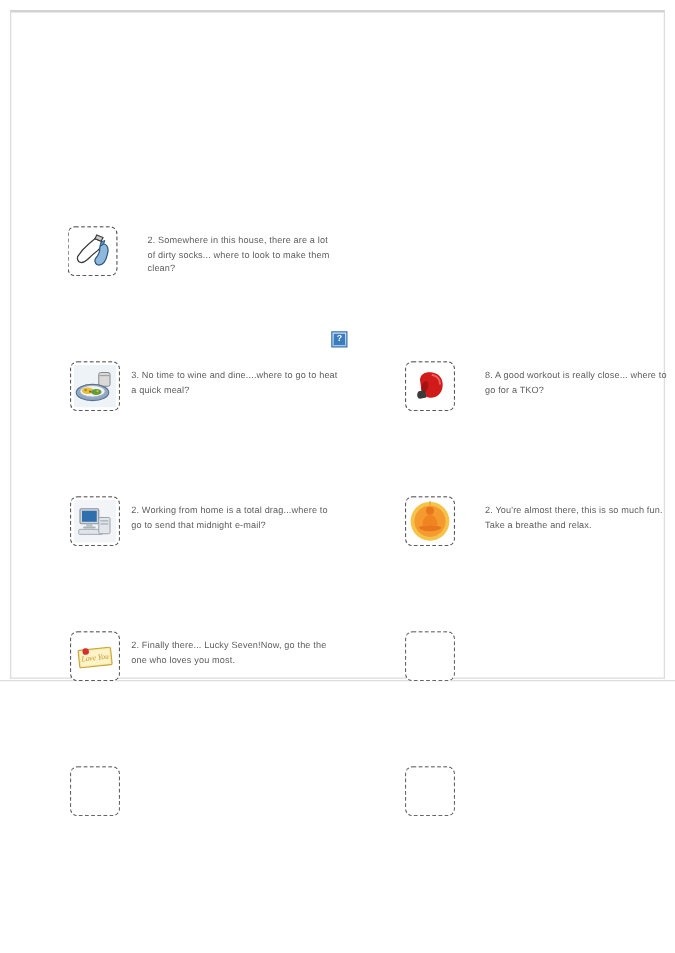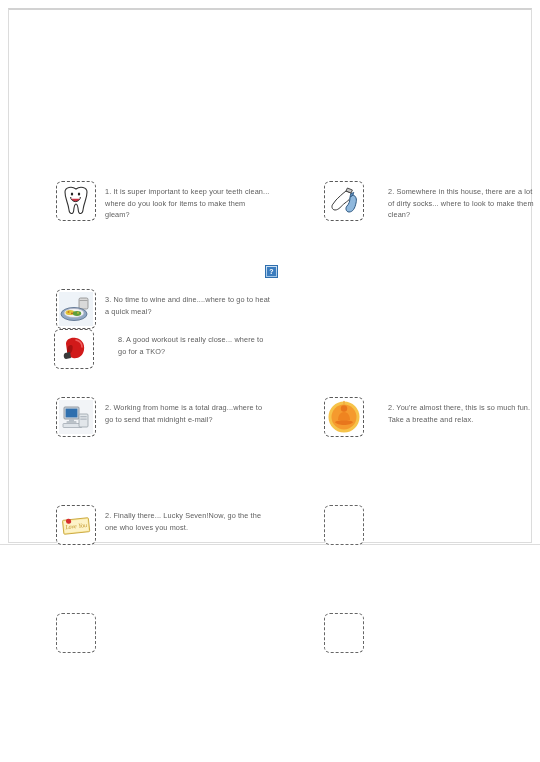--- a/index.html
+++ b/index.html
@@ -131,52 +131,40 @@
 </head>
 <body>
 
 <div id="page-sheet"></div>
 <div id="page-gap-rule"></div>
 <div id="page-sheet-2"></div>
 
 <div class="clue-grid">
 
   <div class="clue-row" style="top:181px;">
-    <div class="clue-cell left">
-      <div class="icon-frame">
-        <svg width="34" height="34" viewBox="0 0 34 34">
-          <path d="M6 8 C6 3, 13 2, 17 5 C21 2, 28 3, 28 8 C28 15, 25 18, 24 26 C23.6 30, 20 31, 19.4 27 C19 23, 18.6 20, 17 20 C15.4 20, 15 23, 14.6 27 C14 31, 10.4 30, 10 26 C9 18, 6 15, 6 8 Z" fill="#ffffff" stroke="#333" stroke-width="1.1"></path>
-          <ellipse cx="13" cy="10" rx="1.2" ry="1.6" fill="#222"></ellipse>
-          <ellipse cx="20" cy="10" rx="1.2" ry="1.6" fill="#222"></ellipse>
-          <path d="M11.5 13.5 C13 19, 20 19, 21.5 13.5 Z" fill="#cc3344" stroke="#222" stroke-width="0.9"></path>
-          <path d="M12.3 13.9 L20.7 13.9" stroke="#fff" stroke-width="1.6"></path>
-        </svg>
-      </div>
-      <div class="clue-text">1. It is super important to keep your teeth clean... where do you look for items to make them gleam?</div>
-    </div>
     <div class="clue-cell right">
       <div class="icon-frame">
         <svg width="34" height="34" viewBox="0 0 34 34">
           <path d="M6 20 C4 22, 5 26, 8 26 C12 26, 14 22, 18 19 C22 16, 26 13, 24 9 L19 7 C15 10, 11 14, 9 16 Z" fill="#ffffff" stroke="#3a3a3a" stroke-width="1"></path>
           <path d="M19 7 L24 9 L25.4 6 L20.4 4 Z" fill="#c8c8c8" stroke="#3a3a3a" stroke-width="0.9"></path>
           <path d="M20 22 C18 24, 19 28, 22 28 C26 28, 28 24, 29 19 C30 15, 29 12, 26 11 L23 13 C23 17, 22 20, 20 22 Z" fill="#8fb8dd" stroke="#2d5780" stroke-width="1"></path>
           <path d="M23 13 L26 11 L26.8 8.3 L23.6 10 Z" fill="#5f8fc0" stroke="#2d5780" stroke-width="0.8"></path>
         </svg>
       </div>
       <div class="clue-text">2. Somewhere in this house, there are a lot of dirty socks... where to look to make them clean?</div>
     </div>
   </div>
 
   <div id="broken-image-icon">
     <div class="brokenimg-box">
       <div class="brokenimg-inner">?</div>
     </div>
   </div>
 
-  <div class="clue-row" style="top:289px;flex-direction:column;">
+  <div class="clue-row" style="top:289px;">
     <div class="clue-cell left">
       <div class="icon-frame">
         <svg width="34" height="34" viewBox="0 0 34 34">
           <rect x="0" y="0" width="34" height="34" fill="#eef3f8"></rect>
           <rect x="20" y="6" width="9" height="11" rx="1.5" fill="#d9d9d9" stroke="#888" stroke-width="0.8"></rect>
           <path d="M20.5 8.5 L28.5 8.5" stroke="#999" stroke-width="0.8"></path>
           <ellipse cx="15" cy="22" rx="13" ry="6.5" fill="#8fa8c4" stroke="#5c7390" stroke-width="0.9"></ellipse>
           <ellipse cx="15" cy="21" rx="10" ry="4.6" fill="#f0f2f4" stroke="#aab" stroke-width="0.6"></ellipse>
           <ellipse cx="11" cy="20.5" rx="4.5" ry="2.6" fill="#e2c43a"></ellipse>
           <ellipse cx="18" cy="21.5" rx="4.2" ry="2.4" fill="#5e9e3a"></ellipse>

